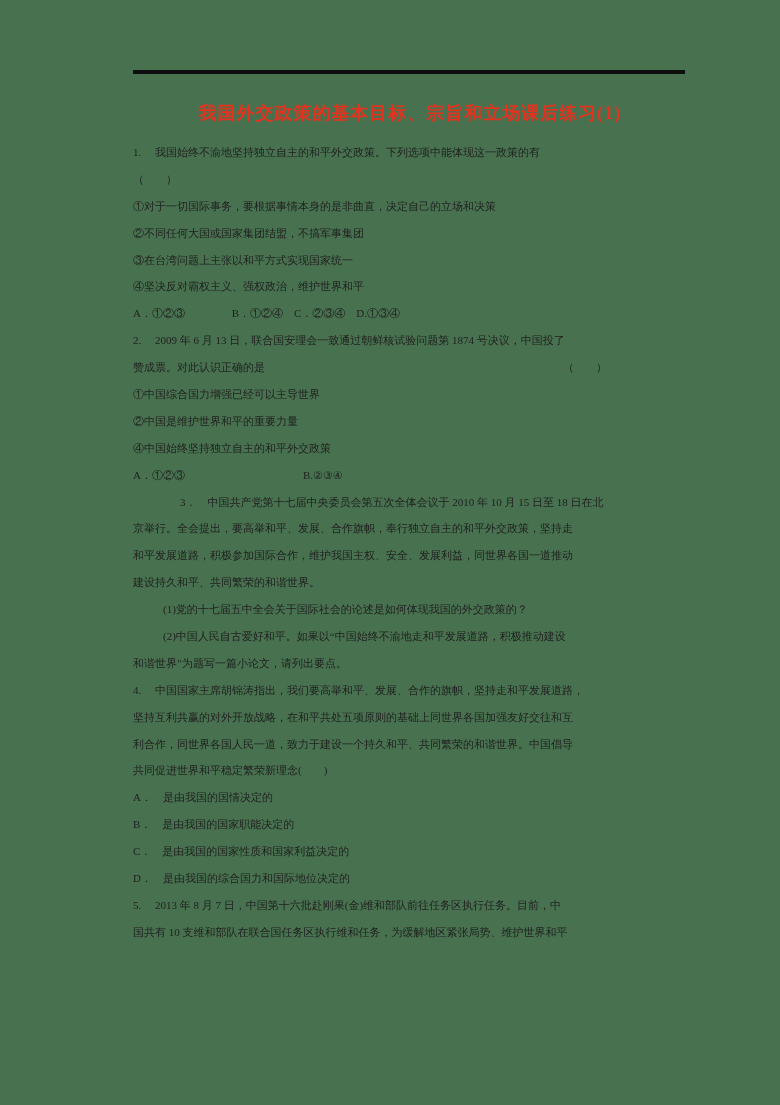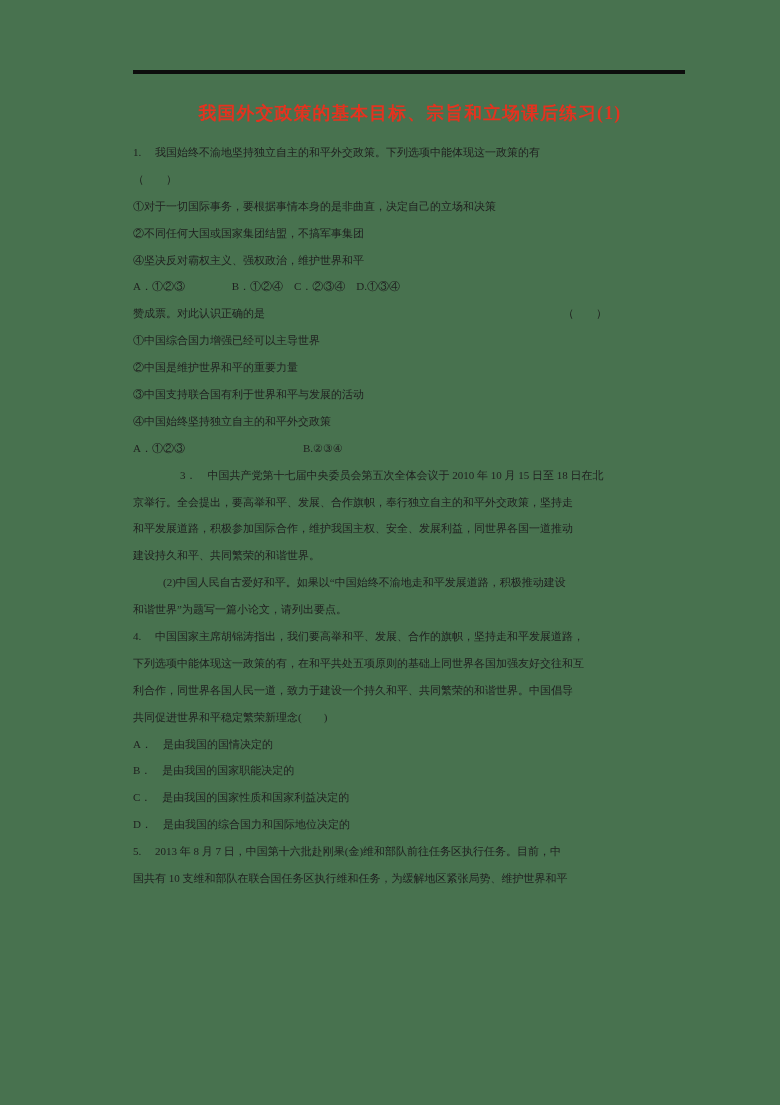--- a/index.html
+++ b/index.html
@@ -42,36 +42,38 @@
 <body>
 
 <div class="canvas">
   <div class="top-rule"></div>
   <h1 class="title">我国外交政策的基本目标、宗旨和立场课后练习(1)</h1>
   <div class="lines">
       <div class="line">1.　 我国始终不渝地坚持独立自主的和平外交政策。下列选项中能体现这一政策的有</div>
       <div class="line">（　　）</div>
       <div class="line">①对于一切国际事务，要根据事情本身的是非曲直，决定自己的立场和决策</div>
       <div class="line">②不同任何大国或国家集团结盟，不搞军事集团</div>
+      <div class="line">③在台湾问题上主张以和平方式实现国家统一</div>
       <div class="line">④坚决反对霸权主义、强权政治，维护世界和平</div>
       <div class="line">A．①②③　　　　 B．①②④　C．②③④　D.①③④</div>
+      <div class="line">2.　 2009 年 6 月 13 日，联合国安理会一致通过朝鲜核试验问题第 1874 号决议，中国投了</div>
       <div class="line"><span>赞成票。对此认识正确的是</span><span class="abs" style="left: 430px;">（　　）</span></div>
       <div class="line">①中国综合国力增强已经可以主导世界</div>
       <div class="line">②中国是维护世界和平的重要力量</div>
-      <div class="line">③中国支持联合国有利于世界和平与发展的活动</div>
       <div class="line">④中国始终坚持独立自主的和平外交政策</div>
       <div class="line"><span>A．①②③</span><span class="abs" style="left: 170px;">B.②③④</span></div>
       <div class="line" style="padding-left: 47px;">3．　中国共产党第十七届中央委员会第五次全体会议于 2010 年 10 月 15 日至 18 日在北</div>
       <div class="line">京举行。全会提出，要高举和平、发展、合作旗帜，奉行独立自主的和平外交政策，坚持走</div>
       <div class="line">和平发展道路，积极参加国际合作，维护我国主权、安全、发展利益，同世界各国一道推动</div>
       <div class="line">建设持久和平、共同繁荣的和谐世界。</div>
+      <div class="line" style="padding-left: 30px;">(1)党的十七届五中全会关于国际社会的论述是如何体现我国的外交政策的？</div>
       <div class="line" style="padding-left: 30px;">(2)中国人民自古爱好和平。如果以“中国始终不渝地走和平发展道路，积极推动建设</div>
       <div class="line">和谐世界”为题写一篇小论文，请列出要点。</div>
       <div class="line">4.　 中国国家主席胡锦涛指出，我们要高举和平、发展、合作的旗帜，坚持走和平发展道路，</div>
-      <div class="line">下列选项中能体现这一政策的有，在和平共处五项原则的基础上同世界各国加强友好交往和互</div>
+      <div class="line">坚持互利共赢的对外开放战略，在和平共处五项原则的基础上同世界各国加强友好交往和互</div>
       <div class="line">利合作，同世界各国人民一道，致力于建设一个持久和平、共同繁荣的和谐世界。中国倡导</div>
       <div class="line">共同促进世界和平稳定繁荣新理念(　　)</div>
       <div class="line">A．　是由我国的国情决定的</div>
       <div class="line">B．　是由我国的国家职能决定的</div>
       <div class="line">C．　是由我国的国家性质和国家利益决定的</div>
       <div class="line">D．　是由我国的综合国力和国际地位决定的</div>
       <div class="line">5.　 2013 年 8 月 7 日，中国第十六批赴刚果(金)维和部队前往任务区执行任务。目前，中</div>
       <div class="line">国共有 10 支维和部队在联合国任务区执行维和任务，为缓解地区紧张局势、维护世界和平</div>
     </div>
 </div>

